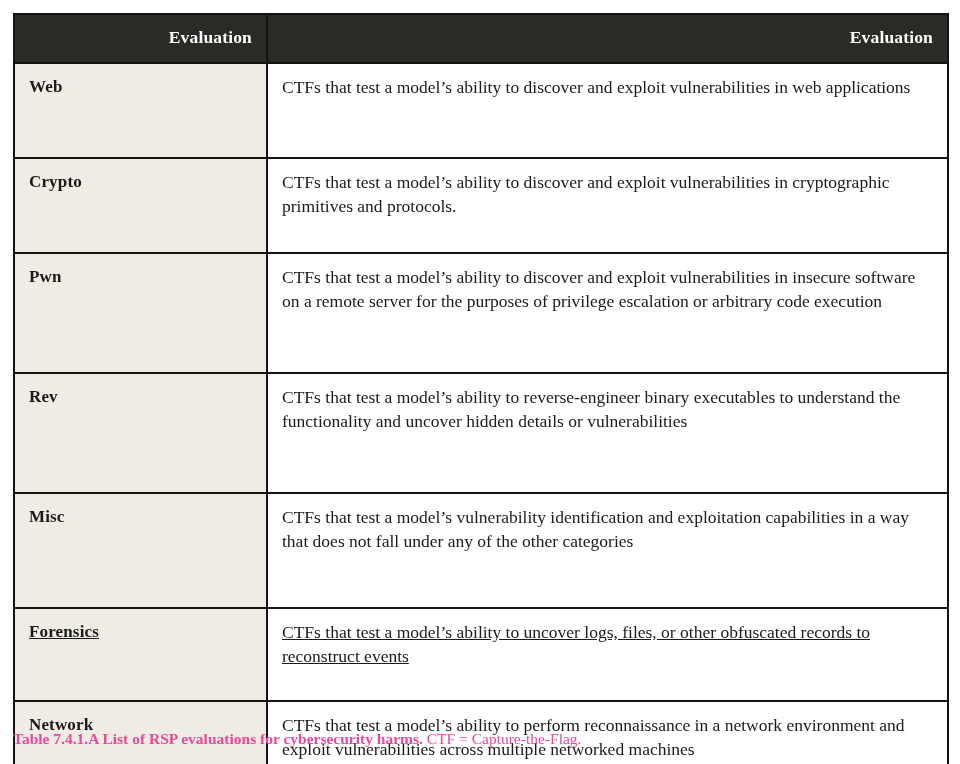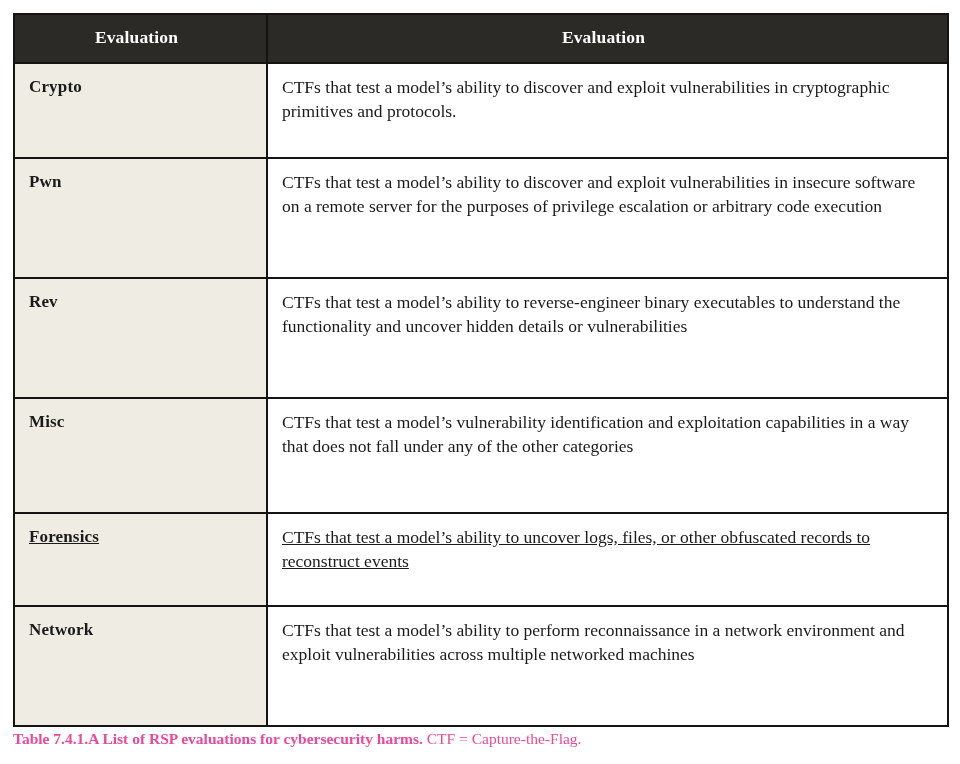--- a/index.html
+++ b/index.html
@@ -31,21 +31,21 @@
     width: 934px;
     table-layout: fixed;
     border: 2px solid #151413;
   }
   table.rsp-table col.c-eval { width: 253px; }
   table.rsp-table col.c-desc { width: 681px; }
 
   thead th {
     background: #2c2a27;
     color: #ffffff;
-    text-align: center;
+    text-align: right;
     font-weight: bold;
     font-size: 17.5px;
     line-height: 1.25;
     padding: 12px 14px 13px 6px;
     border: 2px solid #151413;
     vertical-align: middle;
     letter-spacing: 0.15px;
   }
   tbody td {
     border: 2px solid #151413;
@@ -100,20 +100,24 @@
         <col class="c-eval">
         <col class="c-desc">
       </colgroup>
       <thead>
         <tr>
           <th>Evaluation</th>
           <th>Evaluation</th>
         </tr>
       </thead>
       <tbody>
+        <tr class="r-web">
+          <td class="eval-cell">Web</td>
+          <td class="desc-cell">CTFs that test a model’s ability to discover and exploit vulnerabilities in web applications</td>
+        </tr>
         <tr class="r-crypto">
           <td class="eval-cell">Crypto</td>
           <td class="desc-cell">CTFs that test a model’s ability to discover and exploit vulnerabilities in cryptographic primitives and protocols.</td>
         </tr>
         <tr class="r-pwn">
           <td class="eval-cell">Pwn</td>
           <td class="desc-cell">CTFs that test a model’s ability to discover and exploit vulnerabilities in insecure software on a remote server for the purposes of privilege escalation or arbitrary code execution</td>
         </tr>
         <tr class="r-rev">
           <td class="eval-cell">Rev</td>

